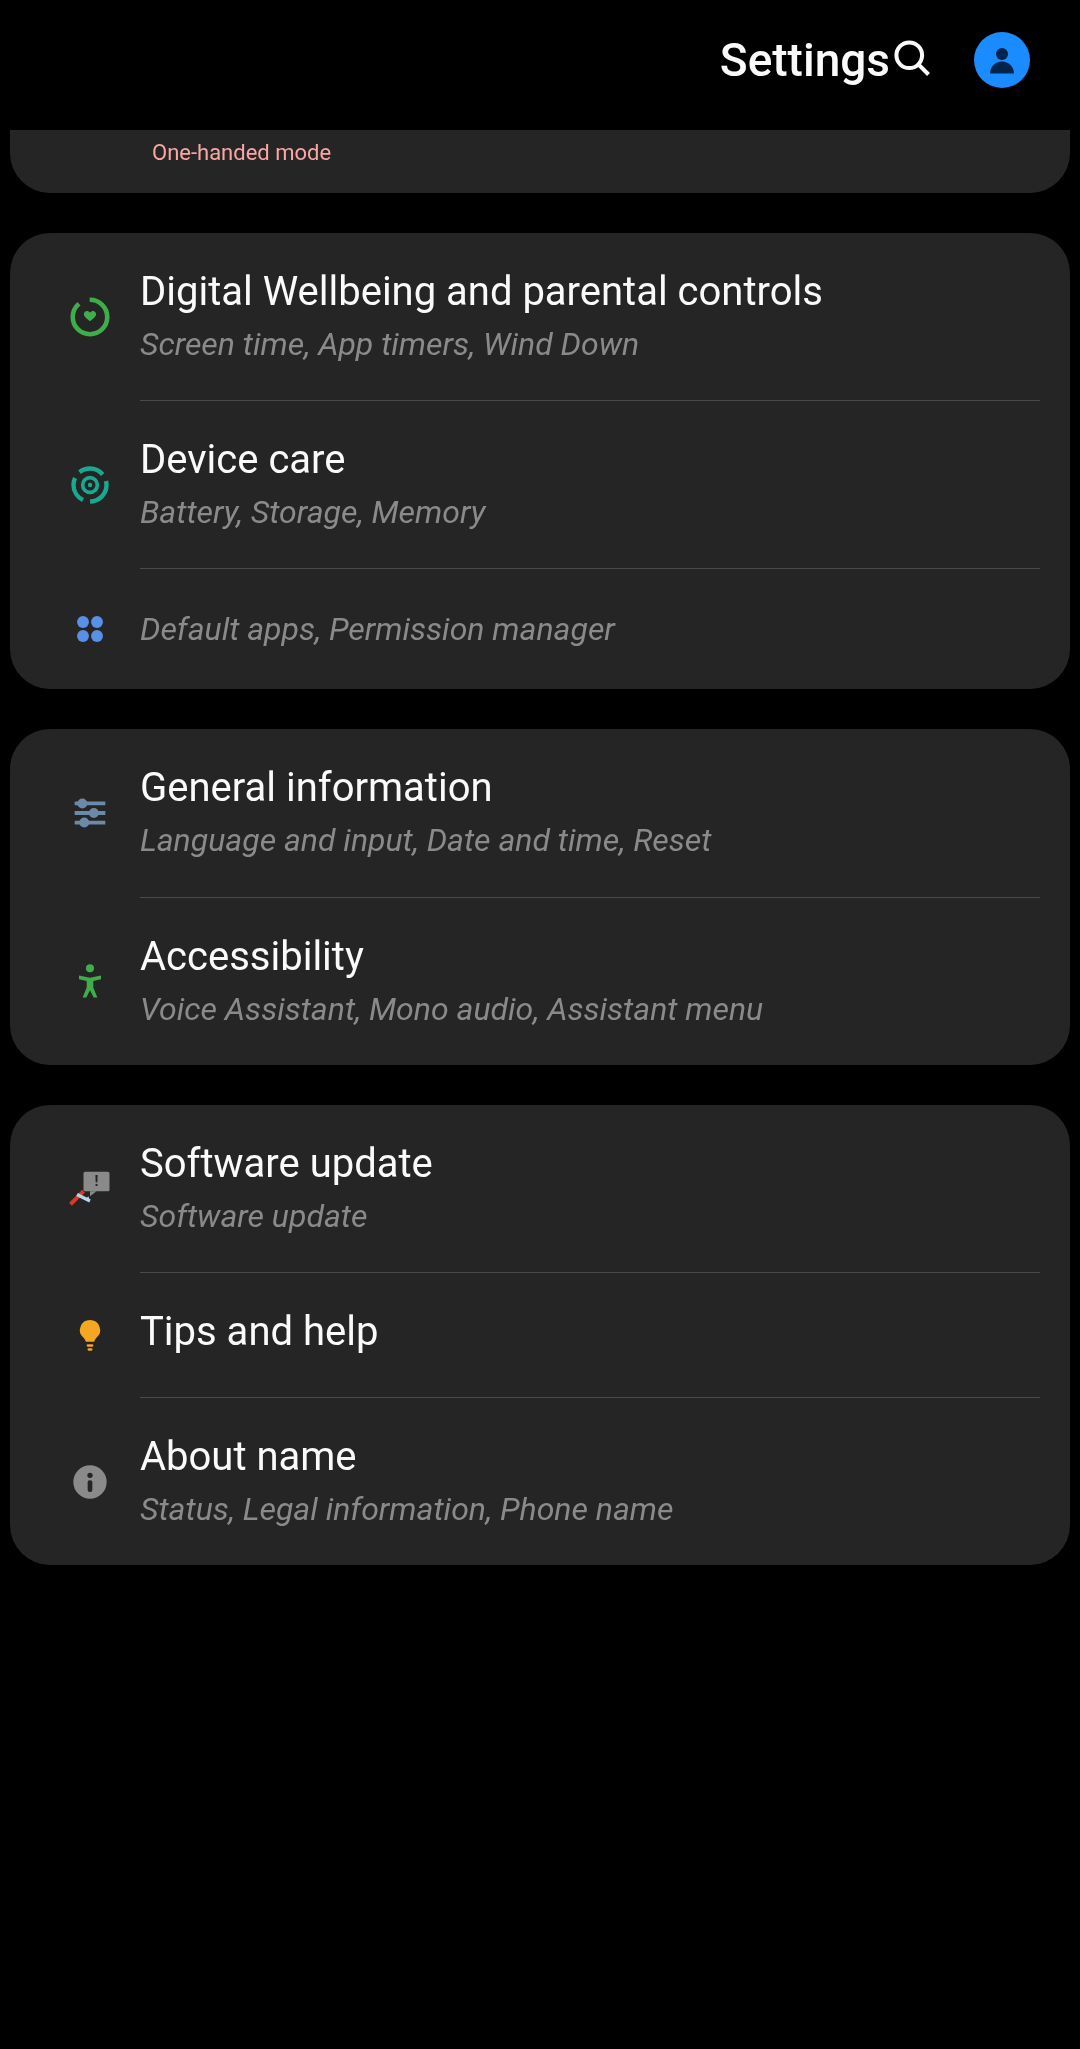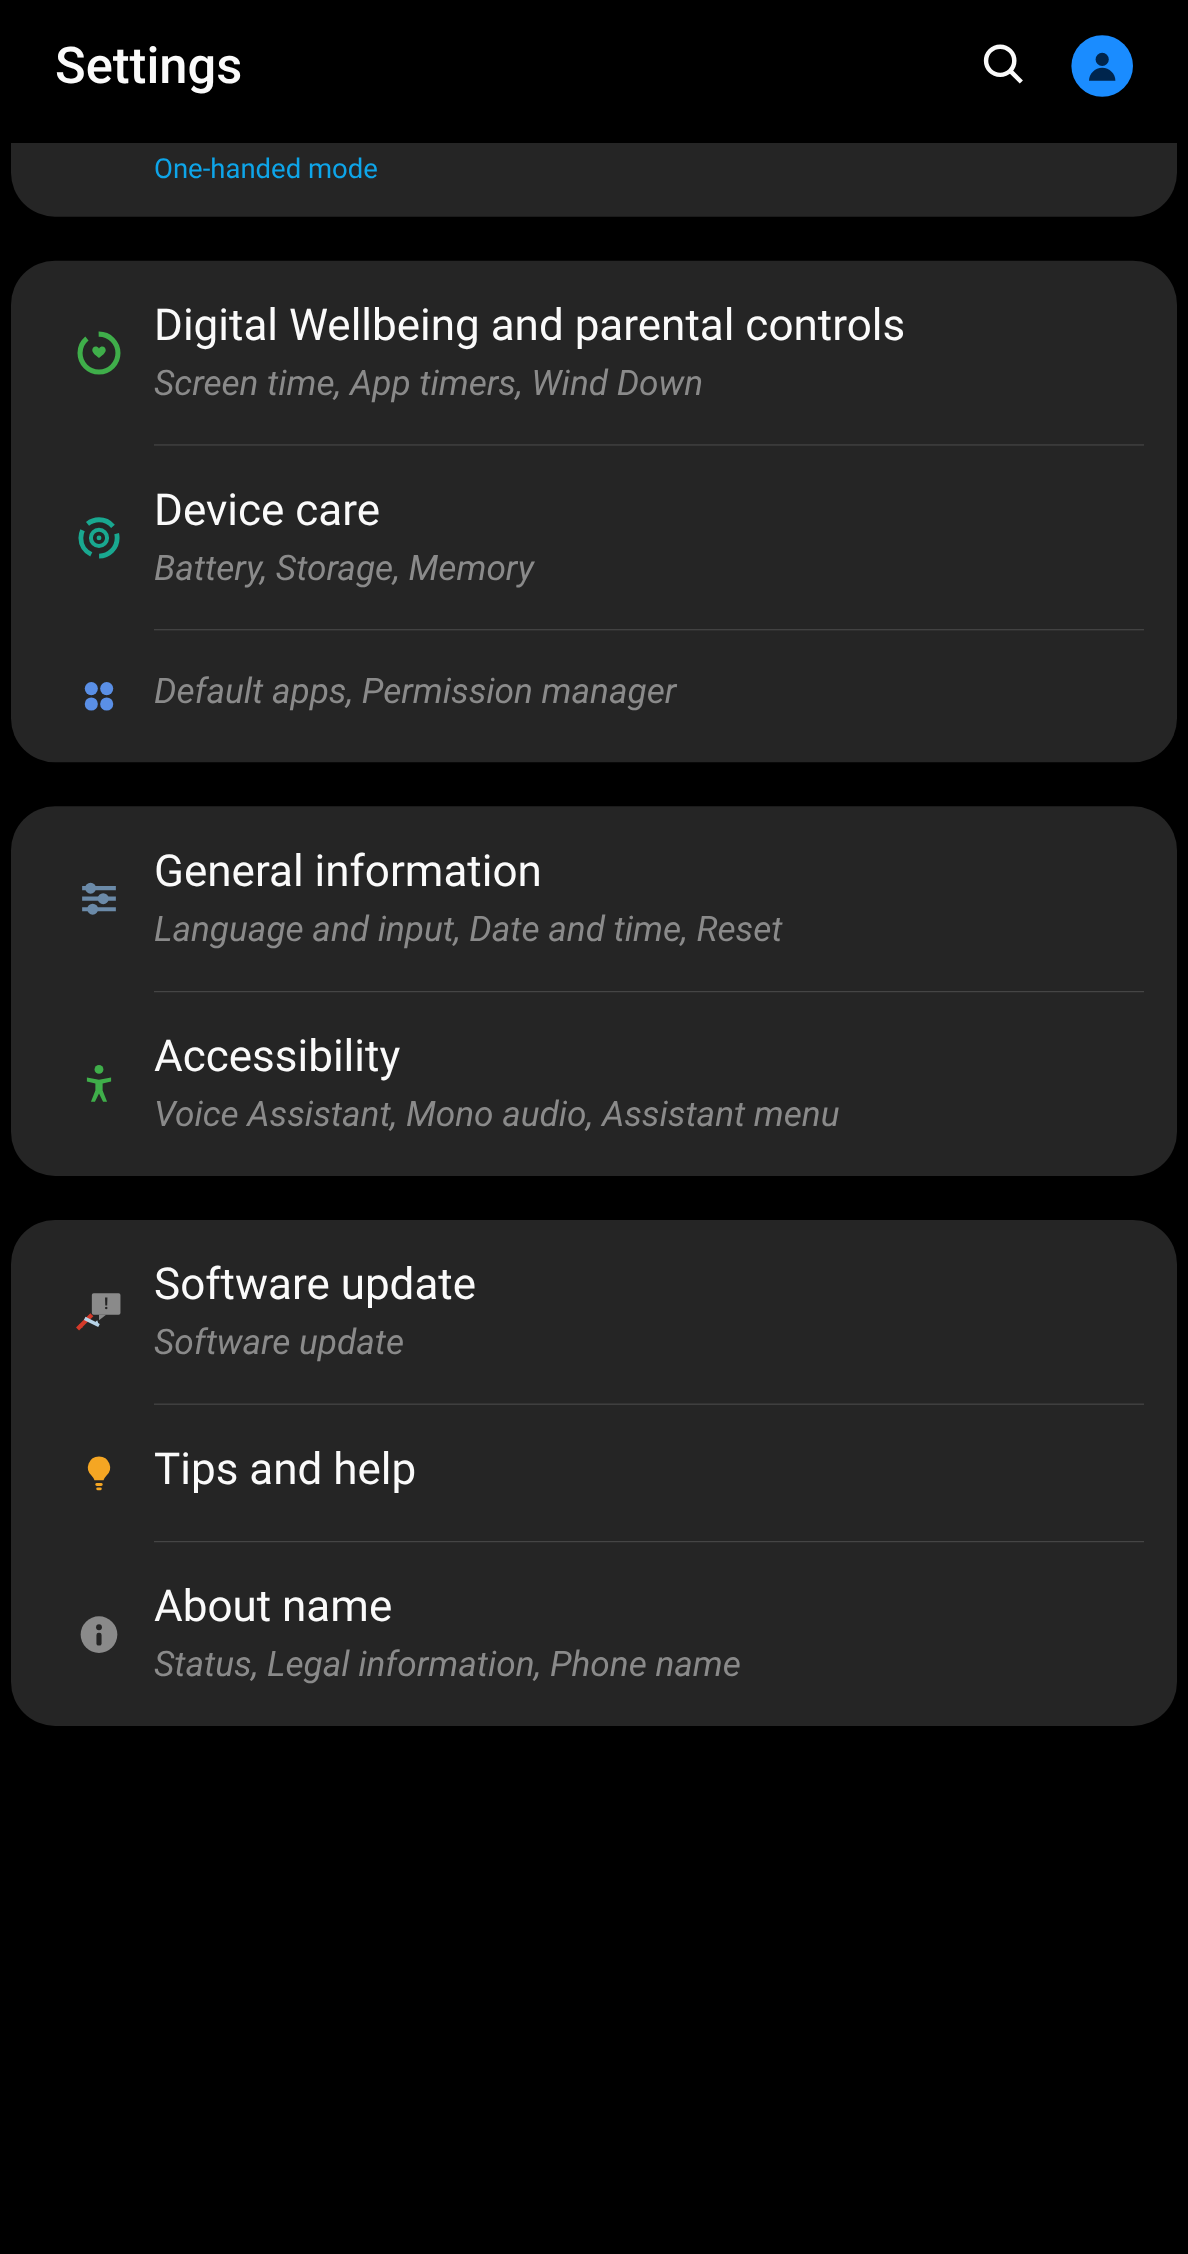--- a/index.html
+++ b/index.html
@@ -8,20 +8,21 @@
     background: #000000;
     font-family: -apple-system, BlinkMacSystemFont, "Segoe UI", Roboto, sans-serif;
     color: #ffffff;
     overflow-x: hidden;
   }
   .header {
     display: flex;
     align-items: center;
     padding: 30px 50px 30px 50px;
     height: 120px;
+    text-align: right;
   }
   .header-title {
     font-size: 46px;
     font-weight: 500;
     flex: 1;
     color: #fafafa;
   }
   .header-icons {
     display: flex;
     align-items: center;
@@ -42,20 +43,21 @@
     margin: 0 10px 40px 10px;
     overflow: hidden;
   }
   .card.partial-top {
     border-top-left-radius: 0;
     border-top-right-radius: 0;
     margin-top: 10px;
   }
   .row {
     display: flex;
+    align-items: center;
     padding: 34px 30px 34px 30px;
     min-height: 120px;
   }
   .row-icon {
     width: 100px;
     display: flex;
     align-items: center;
     justify-content: center;
     flex-shrink: 0;
   }
@@ -81,22 +83,23 @@
     background: #4a4a4a;
     margin-left: 130px;
     margin-right: 30px;
   }
   .partial-row {
     display: flex;
     align-items: flex-start;
     padding: 10px 30px 28px 130px;
   }
   .partial-sub {
-    font-size: 25px;
-    color: #0ea5e9;
+    font-size: 22px;
+    color: #fca5a5;
+    margin-left: 12px;
   }
 </style>
 </head>
 <body>
 
 <div class="header">
   <div class="header-title">Settings</div>
   <div class="header-icons">
     <span class="search-icon">
       <svg viewBox="0 0 24 24" fill="none" stroke="#fafafa" stroke-width="2.2">

